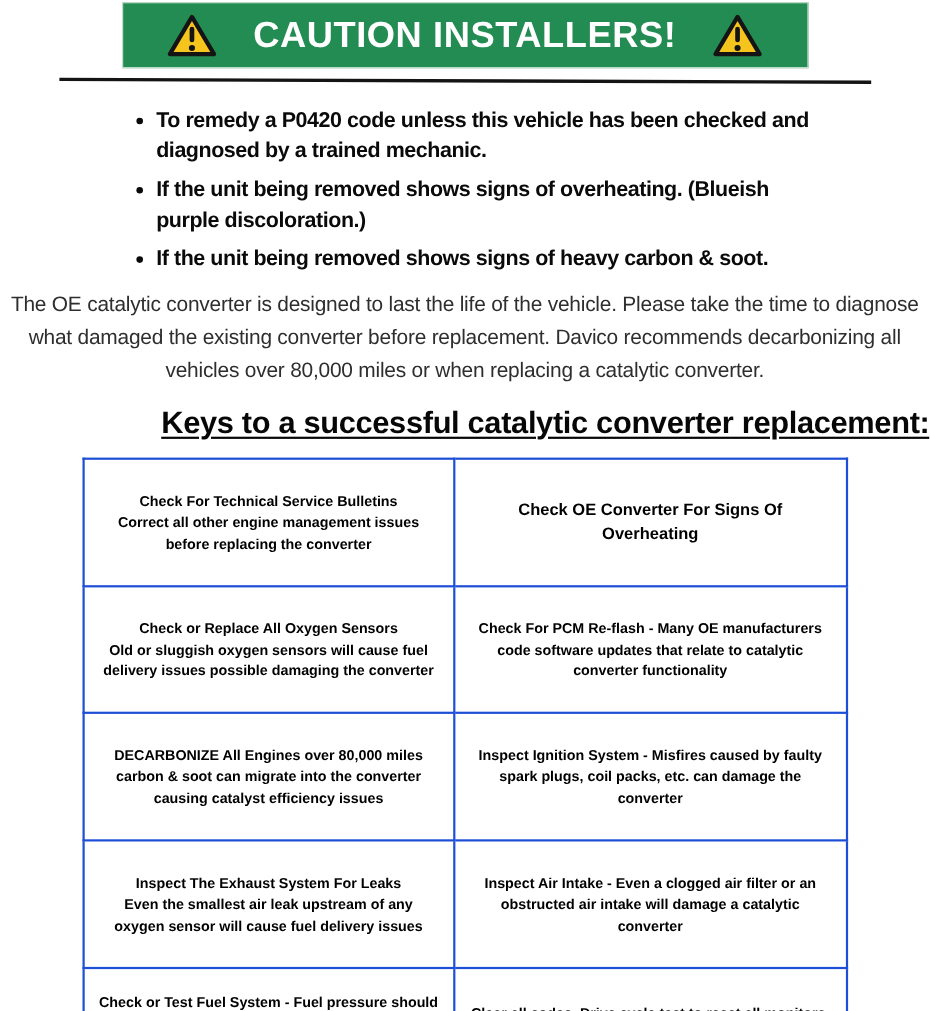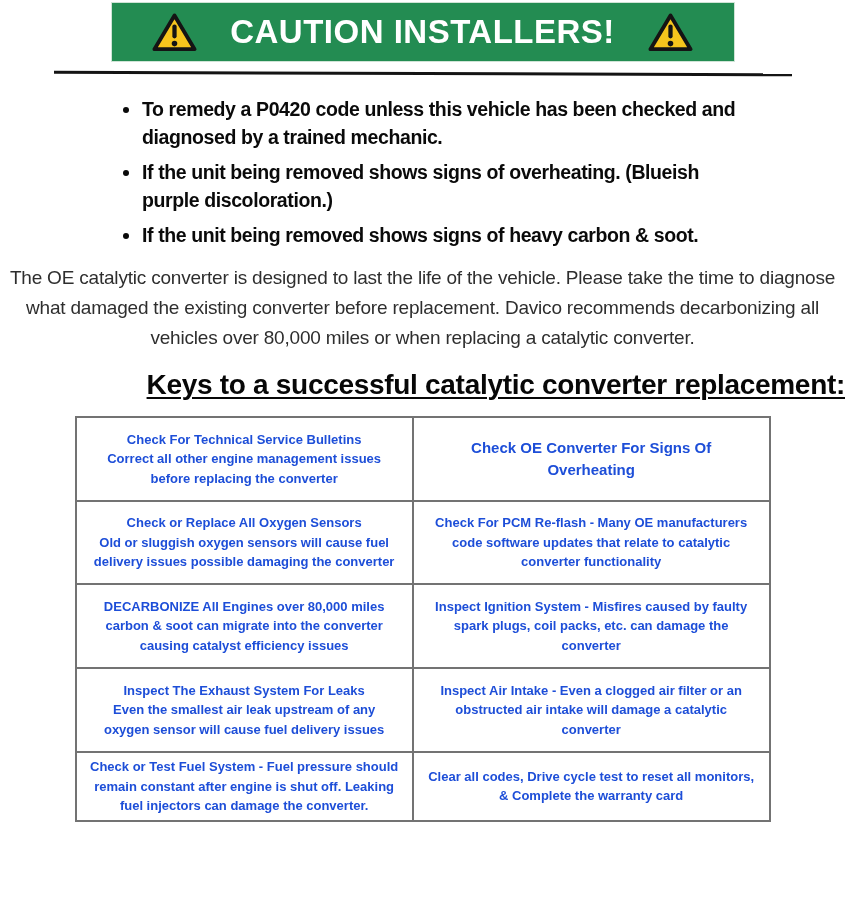--- a/index.html
+++ b/index.html
@@ -92,28 +92,28 @@
   
   .keys-table {
     width: 696px;
     margin: 15px auto 0 auto;
     border-collapse: collapse;
     table-layout: fixed;
   }
   .keys-table col.c-left  { width: 48.6%; }
   .keys-table col.c-right { width: 51.4%; }
   .keys-table td {
-    border: 2px solid #737373;
+    border: 2px solid #1d4ed8;
     text-align: center;
     vertical-align: middle;
     font-size: 13px;
     font-weight: 700;
     line-height: 1.5;
-    color: #1d4ed8;
-    padding: 4px 12px;
+    color: #000000;
+    padding: 20px 12px;
     white-space: pre-line;
   }
   .keys-table tr:nth-child(1) td { height: 74px; }
   .keys-table tr:nth-child(2) td { height: 73px; }
   .keys-table tr:nth-child(3) td { height: 74px; }
   .keys-table tr:nth-child(4) td { height: 74px; }
   .keys-table tr:nth-child(5) td { height: 58px; }
   .keys-table tr:nth-child(6) td { height: 73px; }
   .keys-table tr:nth-child(1) td:last-child { font-size: 15px; }
 </style>

